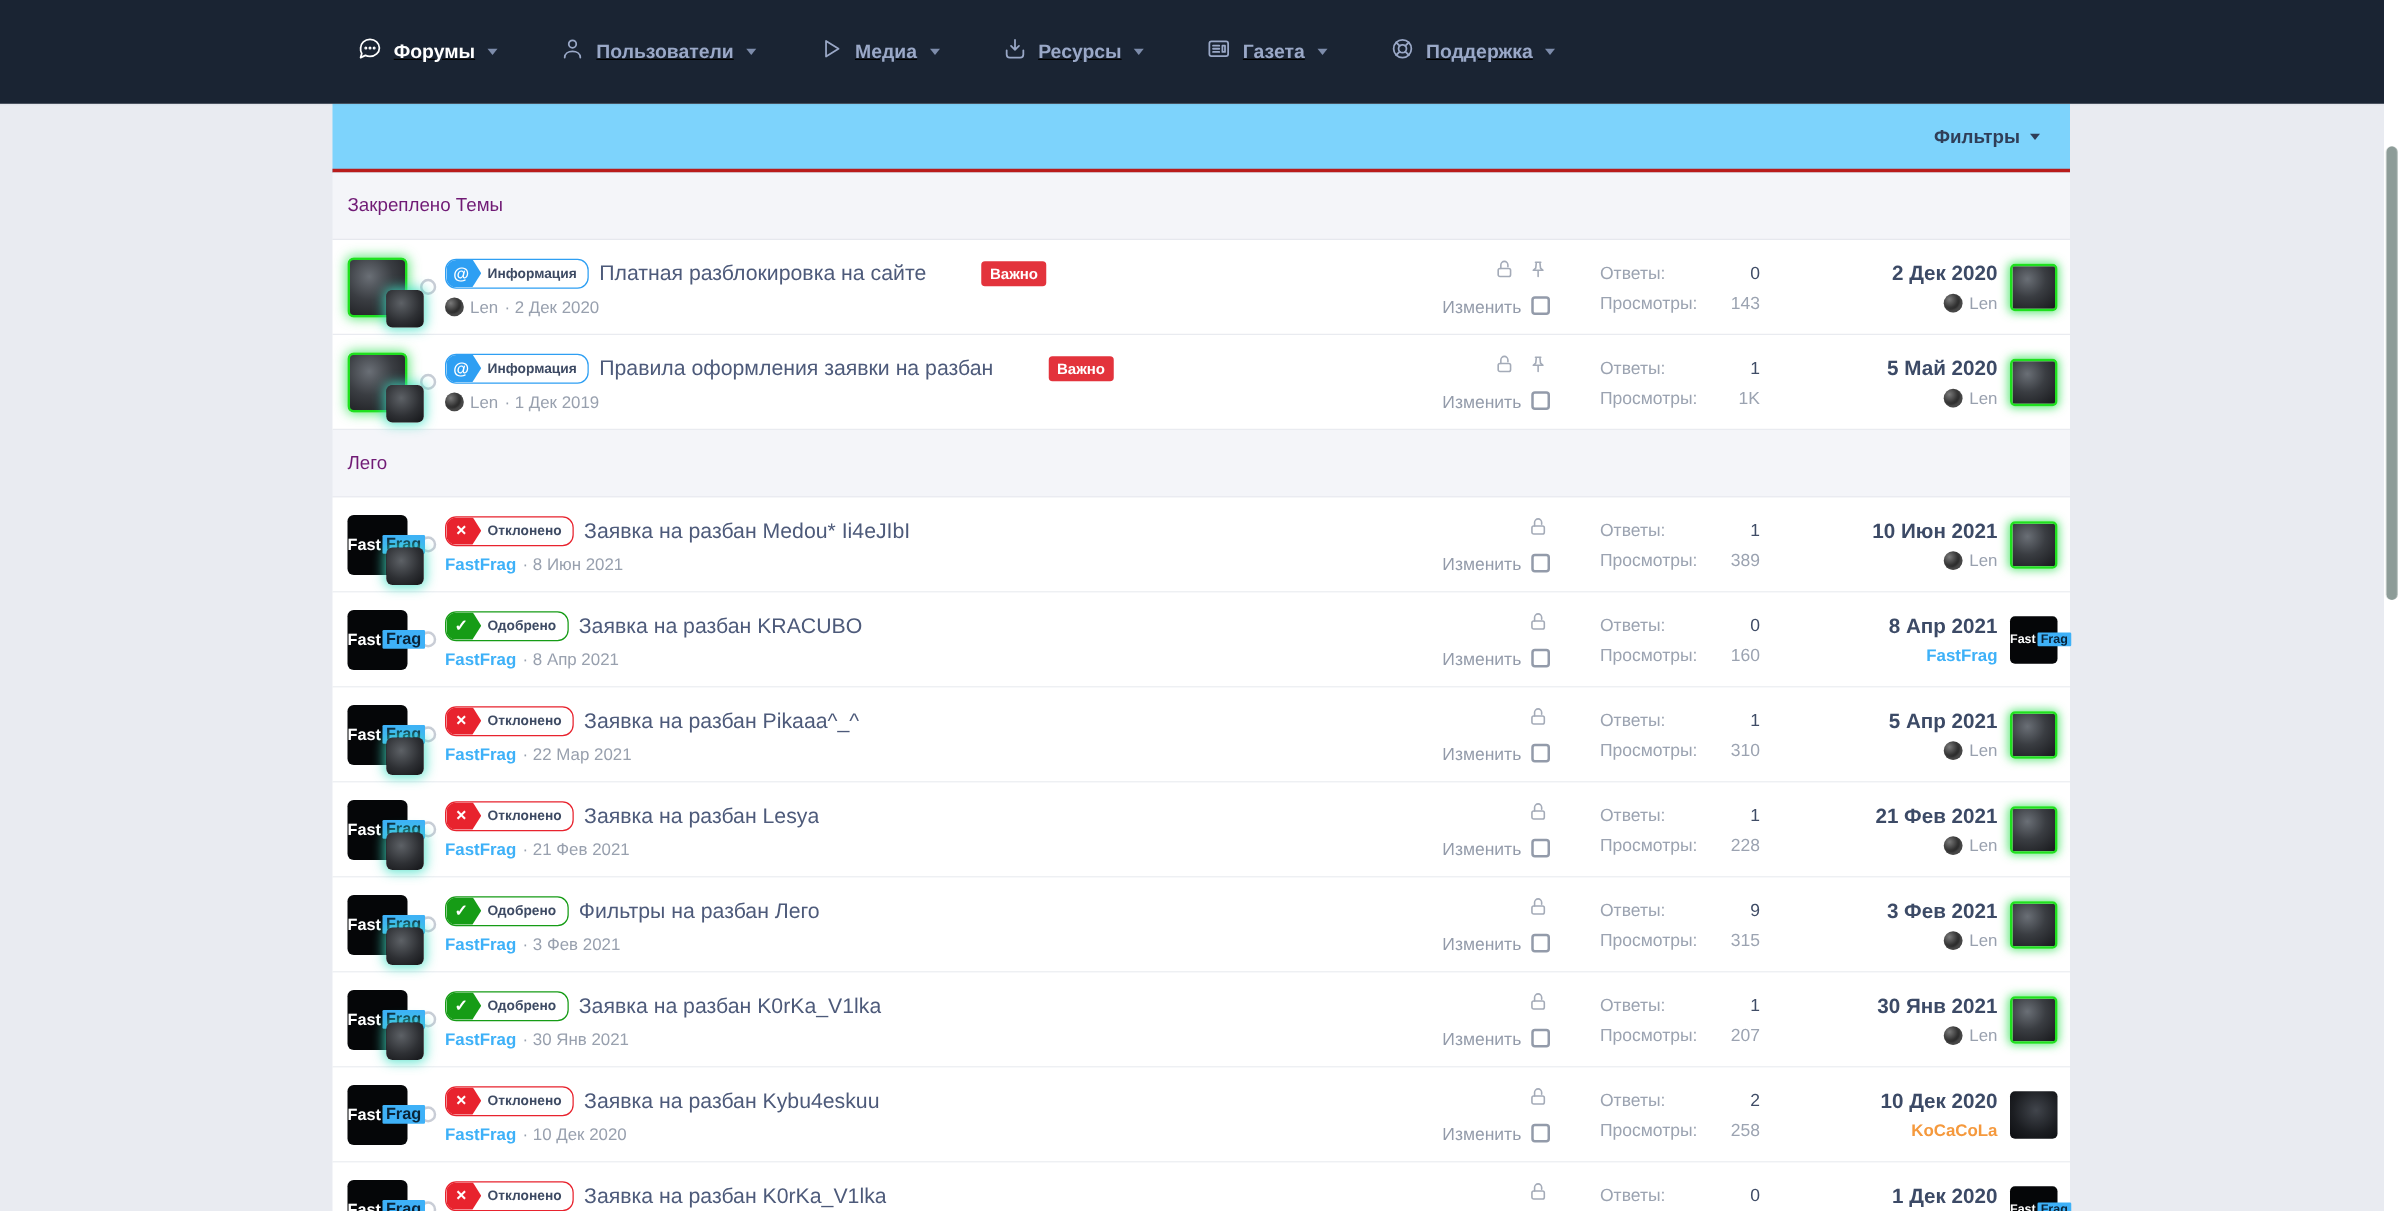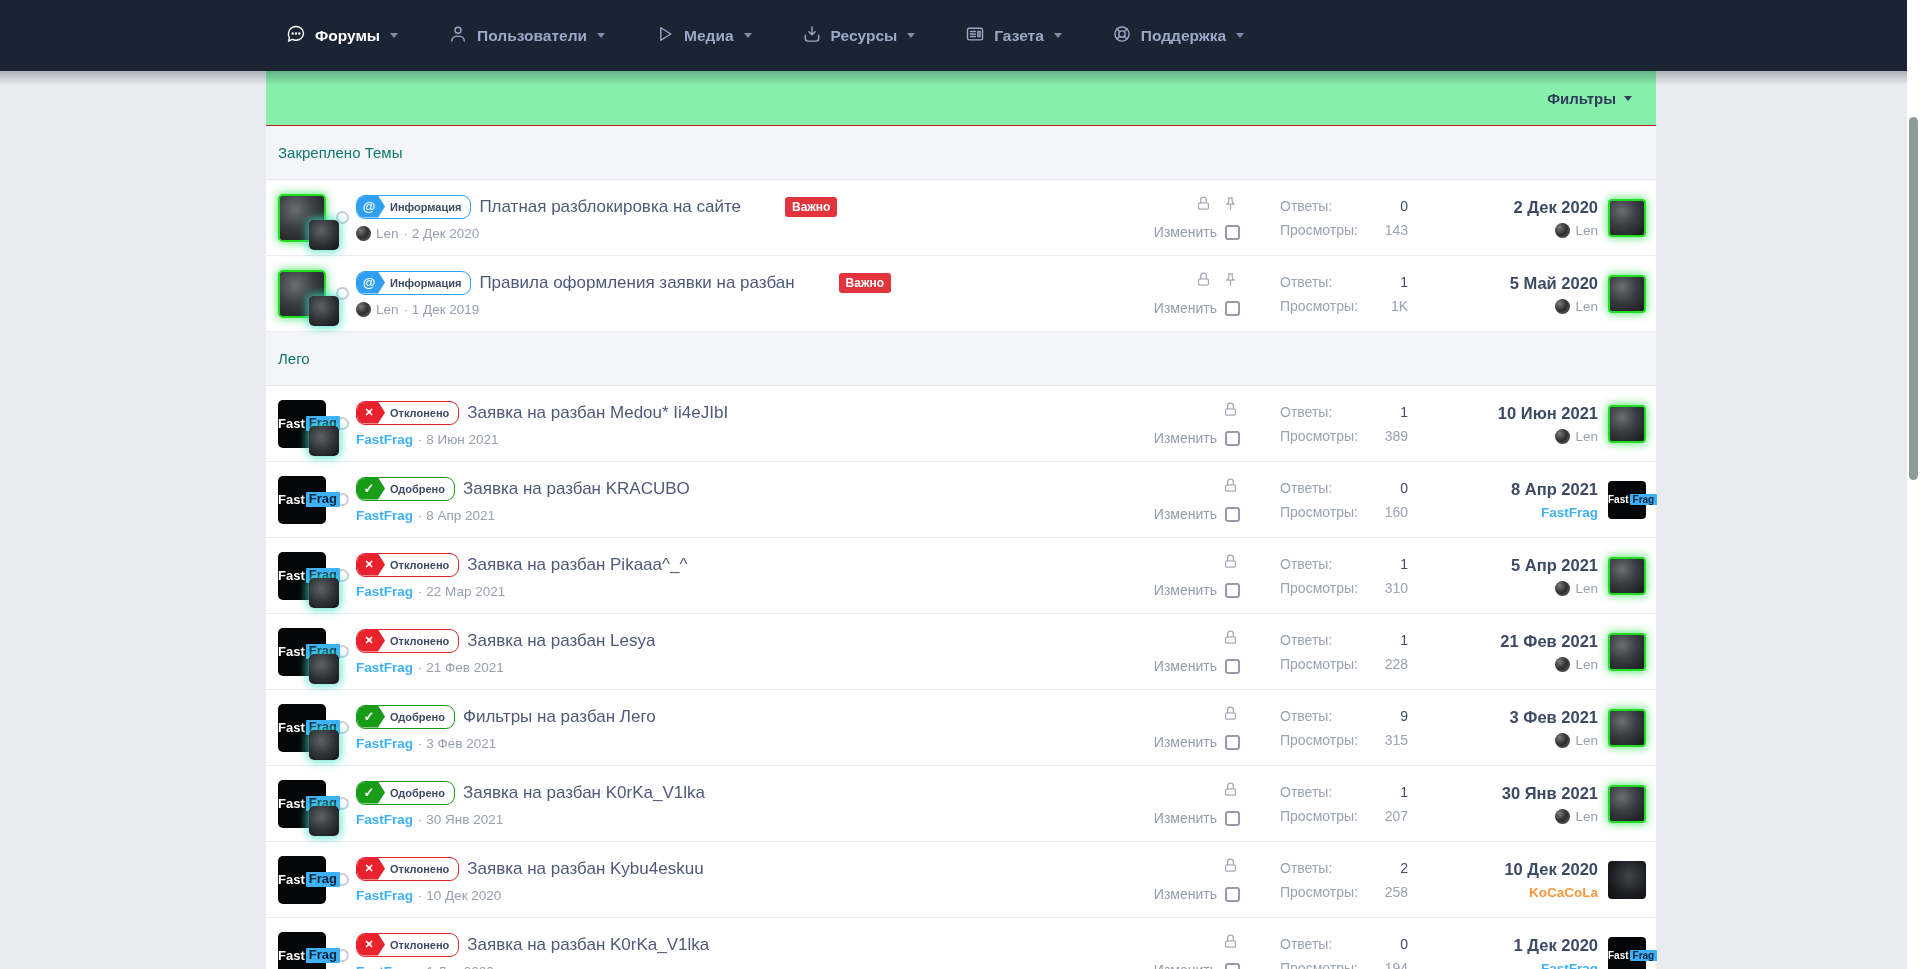--- a/index.html
+++ b/index.html
@@ -5,24 +5,24 @@
   * { box-sizing: border-box; }
   html,body { margin:0; padding:0; }
   body {
     width:1920px; height:969px; overflow:hidden;
     background:#e9ebf1;
     font-family:"Liberation Sans", sans-serif;
     position:relative;
   }
   
   .nav {
-    height:71px; background:#1a2433;
+    height:83px; background:#1a2433;
     display:flex; align-items:center;
     padding-left:286px; gap:50px;
-    position:relative; z-index:5;
+    position:relative; z-index:5;text-decoration:underline;
   }
   .nav-item {
     display:flex; align-items:center; gap:9px;
     color:#9aa8c7; font-size:15.5px; font-weight:600;
     cursor:pointer; white-space:nowrap;
   }
   .nav-item.active { color:#ffffff; }
   .nav-item svg { width:20px; height:20px; stroke:currentColor; fill:none; stroke-width:1.7; stroke-linecap:round; stroke-linejoin:round; }
   .caret {
     width:0; height:0;
@@ -30,32 +30,32 @@
     border-top:5.5px solid #7d8cab; margin-left:1px;
   }
   .nav-shadow {
     position:absolute; left:0; right:0; top:71px; height:14px;
     background:linear-gradient(rgba(15,22,35,.28), rgba(15,22,35,0));
     pointer-events:none; z-index:4;
   }
   
   .content { width:1390px; margin-left:266px; position:relative; z-index:1; }
   .filters-bar {
-    background:#86efac; height:55px;
+    background:#7dd3fc; height:55px;
     display:flex; align-items:center; justify-content:flex-end;
-    padding-right:24px; border-bottom:1px solid #b91c1c;padding-left:28px;
+    padding-right:24px; border-bottom:3px solid #b91c1c;padding-left:28px;
   }
   .filters-btn {
     display:flex; align-items:center; gap:7px;
     color:#2f3e58; font-size:15px; font-weight:700; cursor:pointer;
   }
   .filters-btn .caret { border-top-color:#2f3e58; }
   .section-header {
     background:#f4f5f9; padding:18px 12px;
-    font-size:15px; color:#0f766e;
+    font-size:15px; color:#701a75;
     border-bottom:1px solid #e6e8ee;
   }
   
   .thread-row {
     background:#fff; height:76px;
     display:flex; align-items:center;
     border-bottom:1px solid #e9ebf0;
     padding-left:12px;
   }
   .avatar-col { width:48px; height:48px; position:relative; flex:none; }

